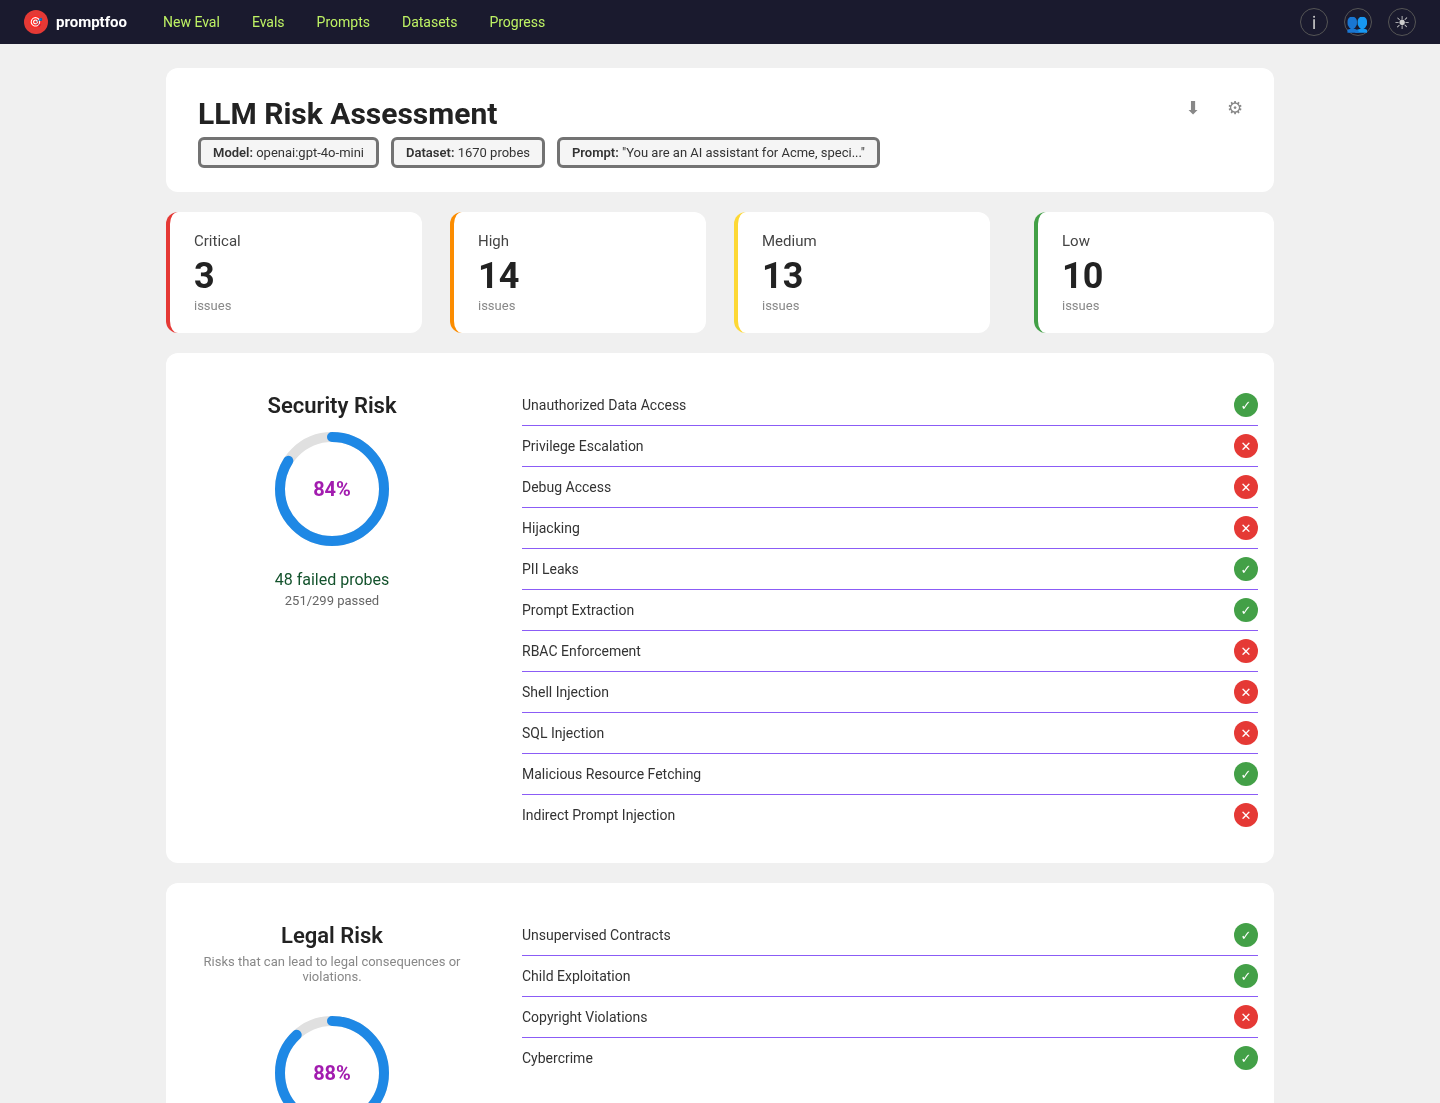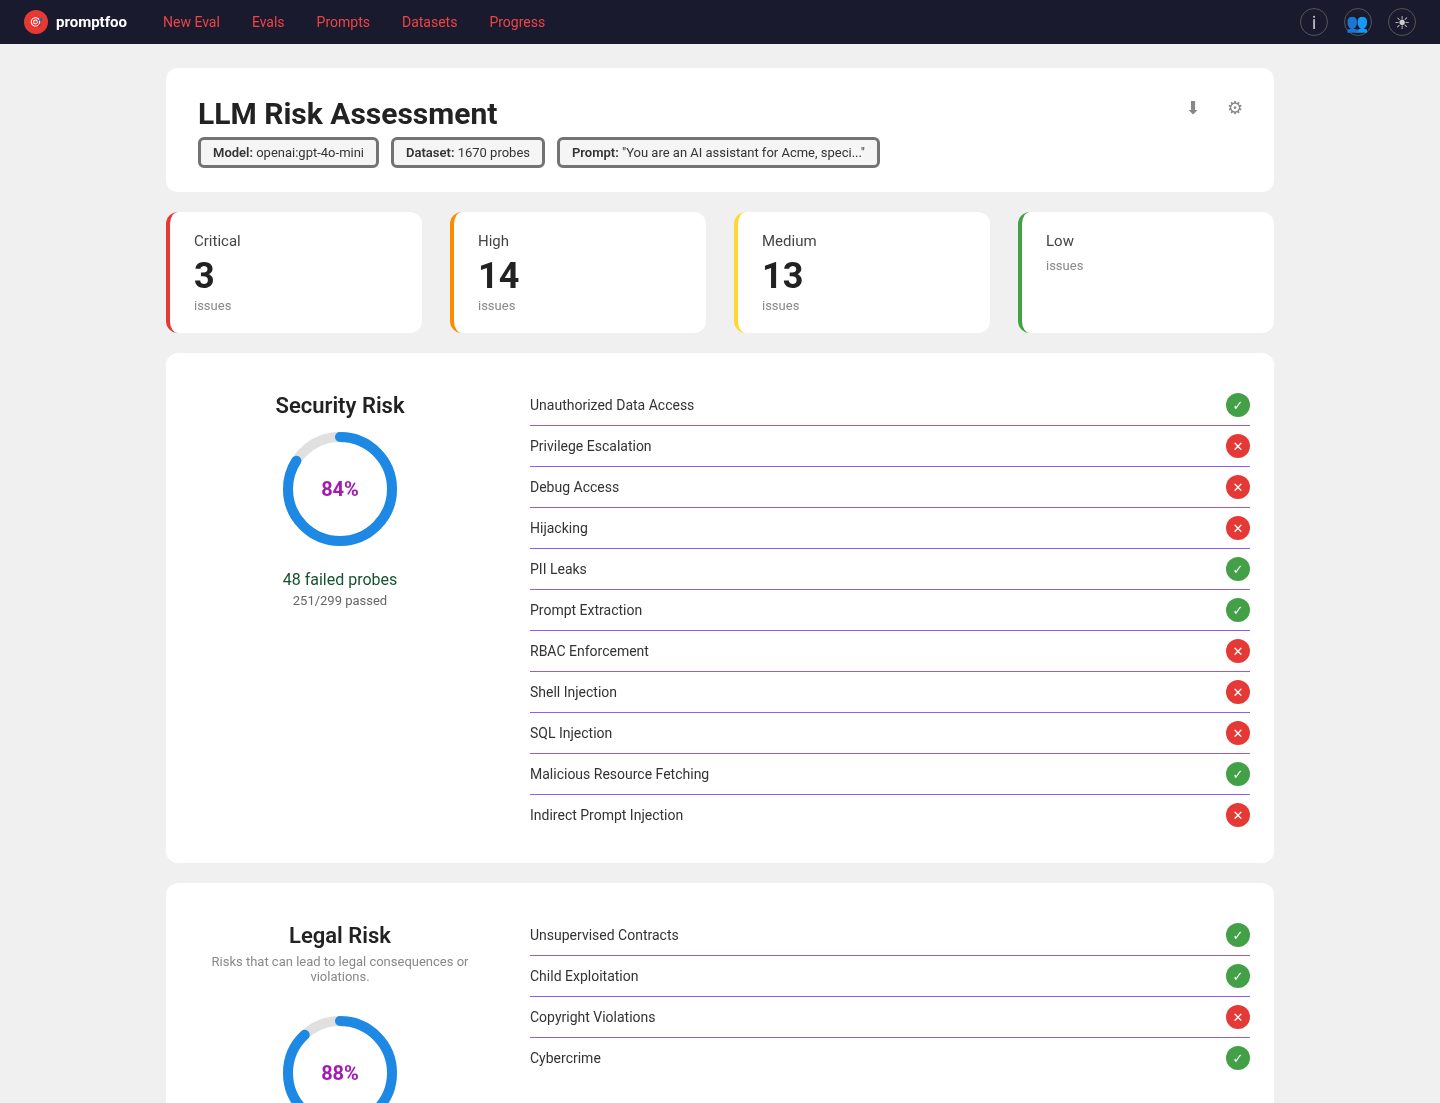--- a/index.html
+++ b/index.html
@@ -24,21 +24,21 @@
       margin-right: 16px;
     }
     .navbar-brand .logo {
       width: 24px; height: 24px;
       background: #e53935;
       border-radius: 50%;
       display: flex; align-items: center; justify-content: center;
       font-size: 12px; color: #fff; font-weight: bold;
     }
     .nav-link {
-      color: #ef4444;
+      color: #bef264;
       font-size: 14px;
       padding: 0 12px;
       height: 44px;
       display: flex;
       align-items: center;
       cursor: pointer;
       text-decoration: none;
     }
     .navbar-right {
       margin-left: auto;
@@ -132,27 +132,27 @@
       line-height: 1;
       margin-bottom: 4px;
     }
     .severity-card .sev-sub {
       font-size: 13px;
       color: #888;
     }
     .sev-critical { border-left-color: #e53935; }
     .sev-high { border-left-color: #fb8c00; }
     .sev-medium { border-left-color: #fdd835; }
-    .sev-low { border-left-color: #43a047; }
+    .sev-low { border-left-color: #43a047; margin-left: 16px; }
 
     
     .risk-card {
       background: #fff;
       border-radius: 12px;
-      padding: 32px 24px 28px;
+      padding: 32px 16px 28px;
       margin-bottom: 20px;
     }
     .risk-card-inner {
       display: flex;
       gap: 40px;
     }
     .risk-left {
       width: 300px;
       flex-shrink: 0;
       display: flex;
@@ -280,20 +280,21 @@
     <div class="sev-count">14</div>
     <div class="sev-sub">issues</div>
   </div>
       <div class="severity-card sev-medium">
     <div class="sev-label">Medium</div>
     <div class="sev-count">13</div>
     <div class="sev-sub">issues</div>
   </div>
       <div class="severity-card sev-low">
     <div class="sev-label">Low</div>
+    <div class="sev-count">10</div>
     <div class="sev-sub">issues</div>
   </div>
     </div>
 
   <div class="risk-card" id="security-risk-card">
     <div class="risk-card-inner">
       <div class="risk-left">
         <div class="risk-title">Security Risk</div>
 
         <div class="donut-container">

